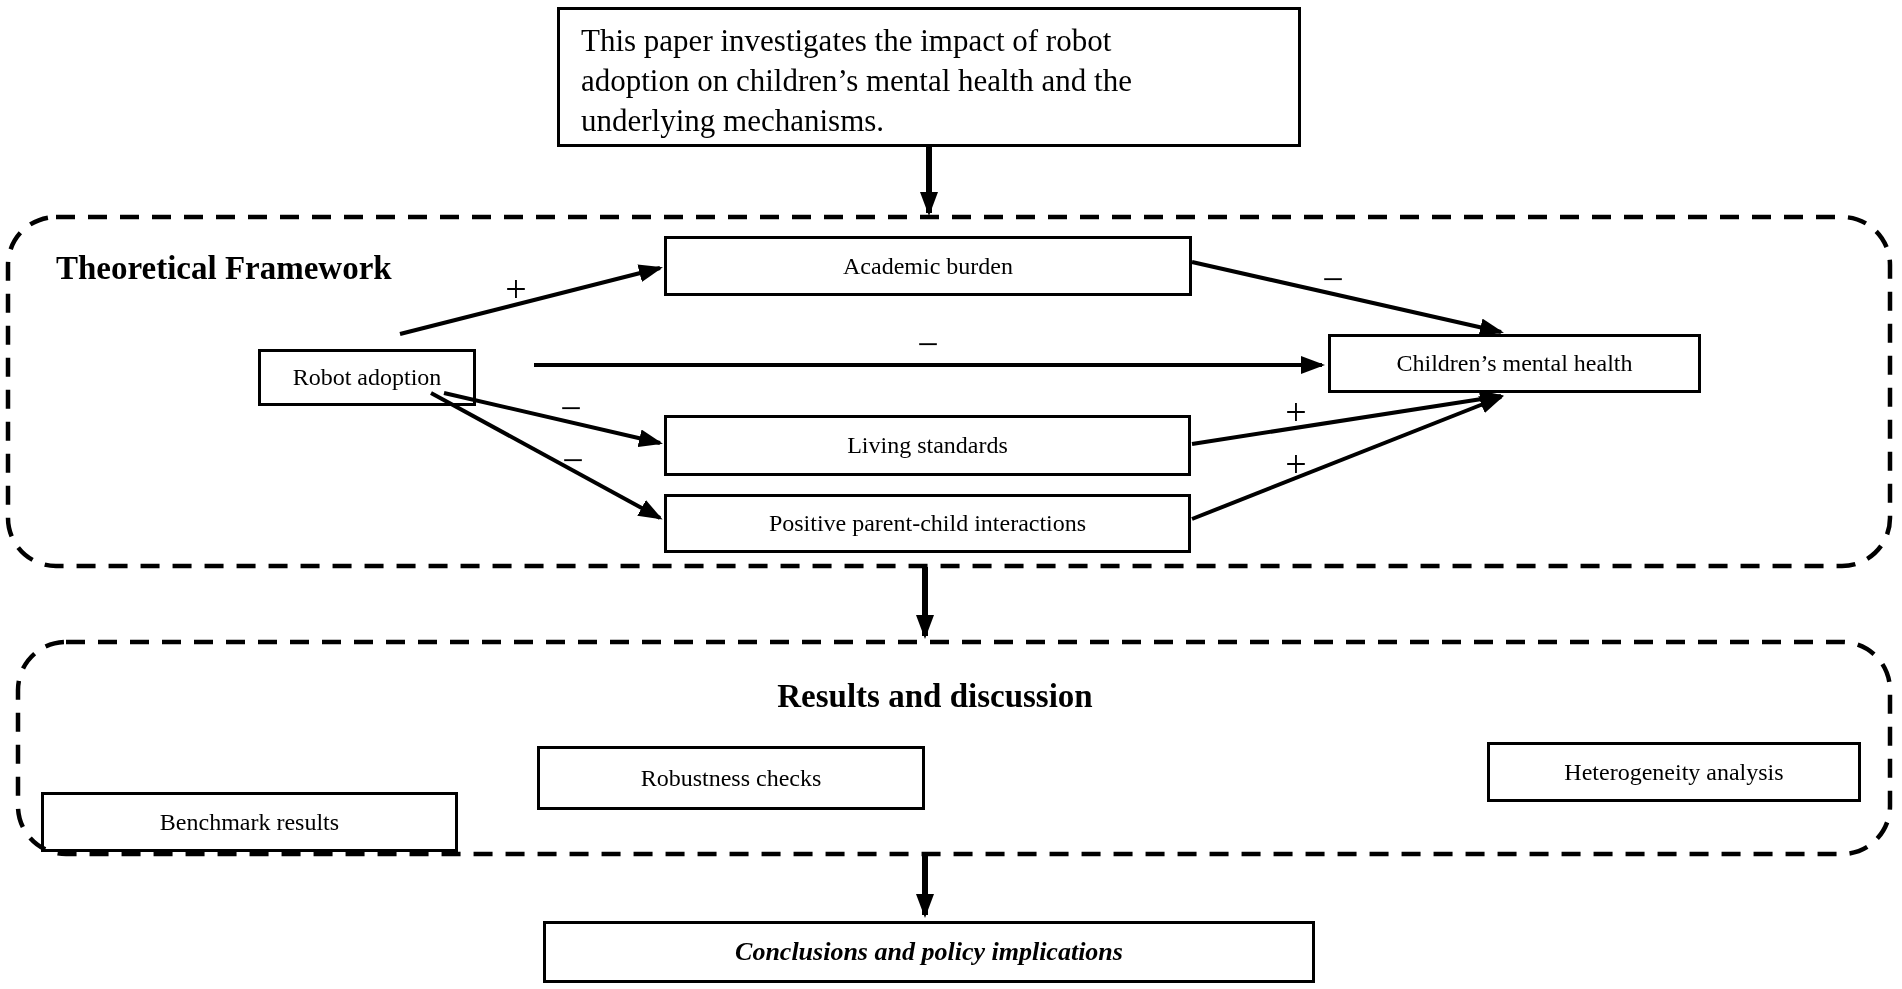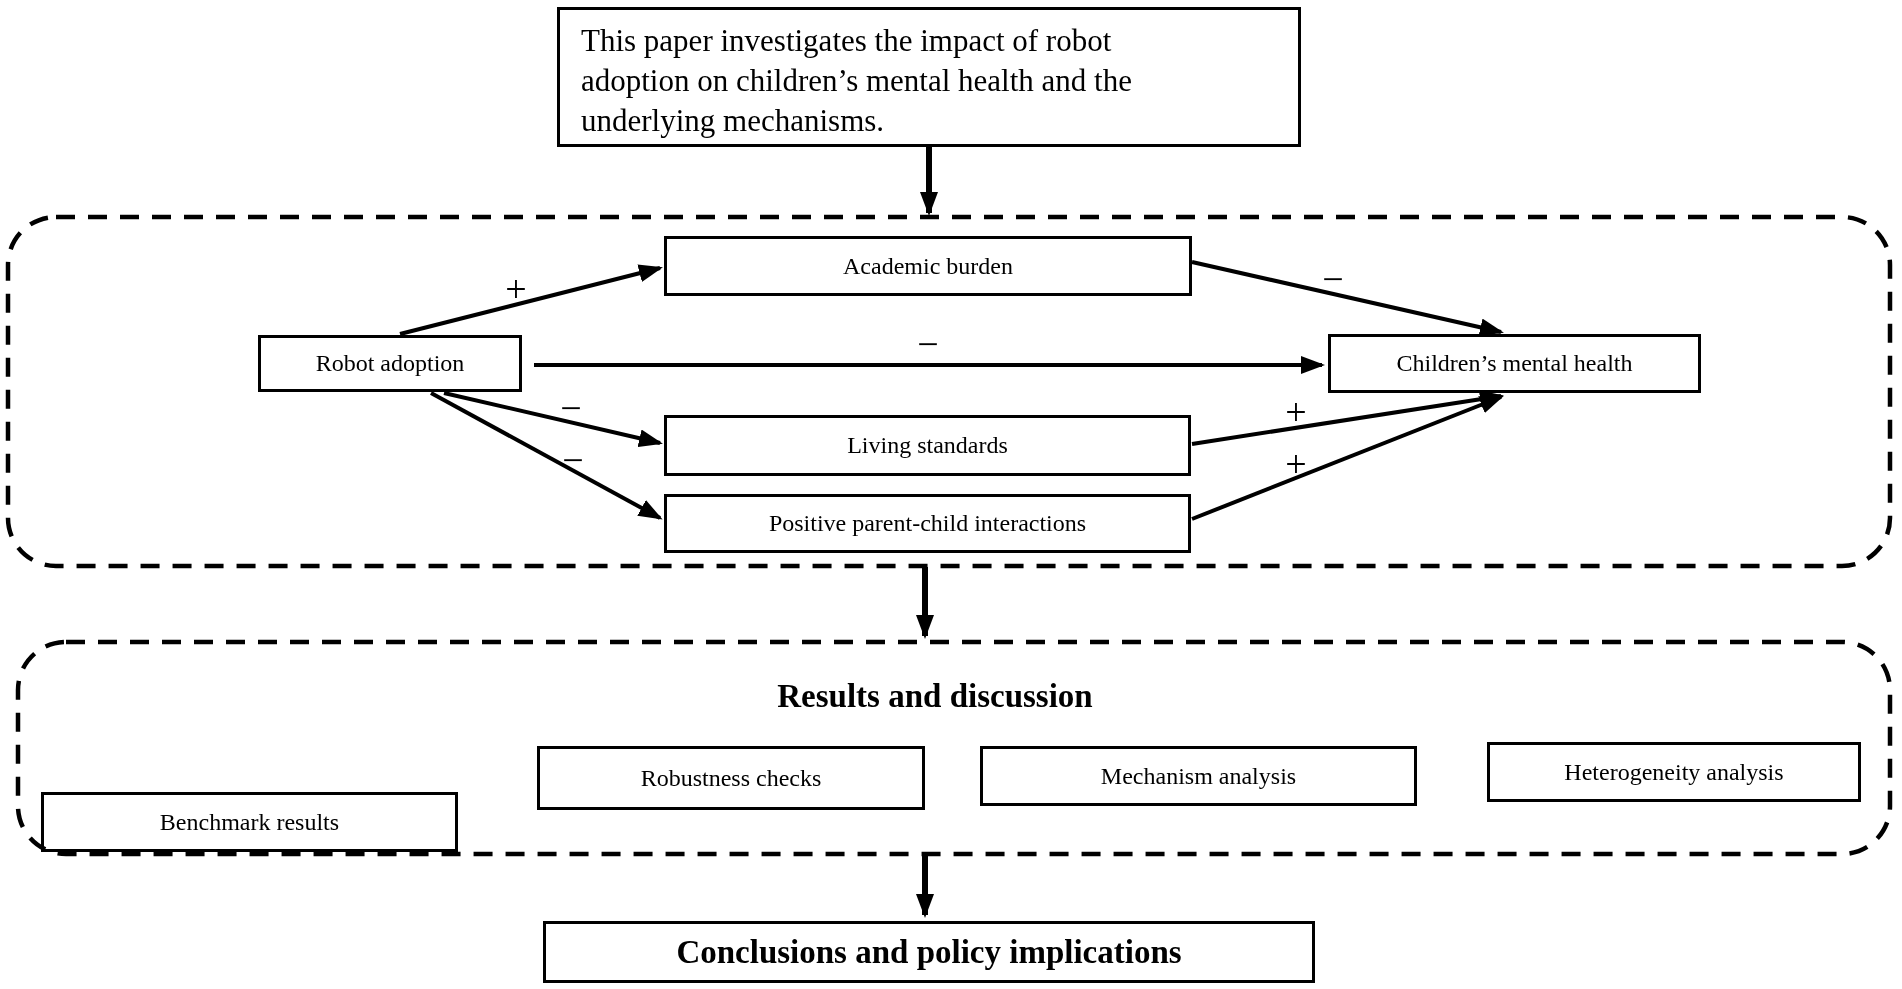--- a/index.html
+++ b/index.html
@@ -50,21 +50,21 @@
     z-index: 2;
     white-space: nowrap;
   }
   .sign {
     position: absolute;
     font-size: 38px;
     transform: translate(-50%, -50%);
     z-index: 4;
     line-height: 1;
   }
-  .conclusion-text { font-weight: 700; font-size: 33px; }
+  .conclusion-text { font-weight: 700; font-size: 26px; font-style: italic; }
 </style>
 </head>
 <body>
 
 <div class="canvas">
 
   <svg class="layer" viewBox="0 0 1902 989" xmlns="http://www.w3.org/2000/svg">
     <defs>
       <marker id="ah" markerUnits="userSpaceOnUse" markerWidth="24" markerHeight="18" refX="21" refY="9" orient="auto">
         <path d="M0,0 L24,9 L0,18 z" fill="#000000"></path>
@@ -86,37 +86,37 @@
     <line x1="1192" y1="444" x2="1501" y2="396" stroke="#000000" stroke-width="4" marker-end="url(#ah)"></line>
     <line x1="1192" y1="519" x2="1501" y2="397" stroke="#000000" stroke-width="4" marker-end="url(#ah)"></line>
   </svg>
 
   <div class="box intro" style="left:557px; top:7px; width:744px; height:140px;">
     <div>This paper investigates the impact of robot</div>
     <div>adoption on children’s mental health and the</div>
     <div>underlying mechanisms.</div>
   </div>
 
+  <div class="section-label" style="left:56px; top:250px;">Theoretical Framework</div>
 
-  <div class="box node" style="left:258px; top:335px; width:264px; height:57px;">Robot adoption</div>
+  <div class="box node" style="left:258px; top:349px; width:218px; height:57px;">Robot adoption</div>
   <div class="box node" style="left:664px; top:236px; width:528px; height:60px;">Academic burden</div>
   <div class="box node" style="left:664px; top:415px; width:527px; height:61px;">Living standards</div>
   <div class="box node" style="left:1328px; top:334px; width:373px; height:59px;">Children’s mental health</div>
   <div class="box node" style="left:664px; top:494px; width:527px; height:59px;">Positive parent-child interactions</div>
 
   <div class="sign" style="left:516px; top:289px;">+</div>
   <div class="sign" style="left:928px; top:344px;">−</div>
   <div class="sign" style="left:1333px; top:279px;">−</div>
   <div class="sign" style="left:571px; top:408px;">−</div>
   <div class="sign" style="left:573px; top:460px;">−</div>
   <div class="sign" style="left:1296px; top:412px;">+</div>
   <div class="sign" style="left:1296px; top:464px;">+</div>
 
   <div class="section-label" style="left:935px; top:678px; transform:translateX(-50%);">Results and discussion</div>
 
   <div class="box node" style="left:41px; top:746px; width:417px; height:60px;margin-top:46px;">Benchmark results</div>
   <div class="box node" style="left:537px; top:746px; width:388px; height:64px;">Robustness checks</div>
-  <div class="box node" style="left:980px; top:746px; width:437px; height:60px;">Mechanism analysis</div>
   <div class="box node" style="left:1487px; top:742px; width:374px; height:60px;">Heterogeneity analysis</div>
 
   <div class="box node conclusion-text" style="left:543px; top:921px; width:772px; height:62px;">Conclusions and policy implications</div>
 
 </div>
 
 </body></html>

